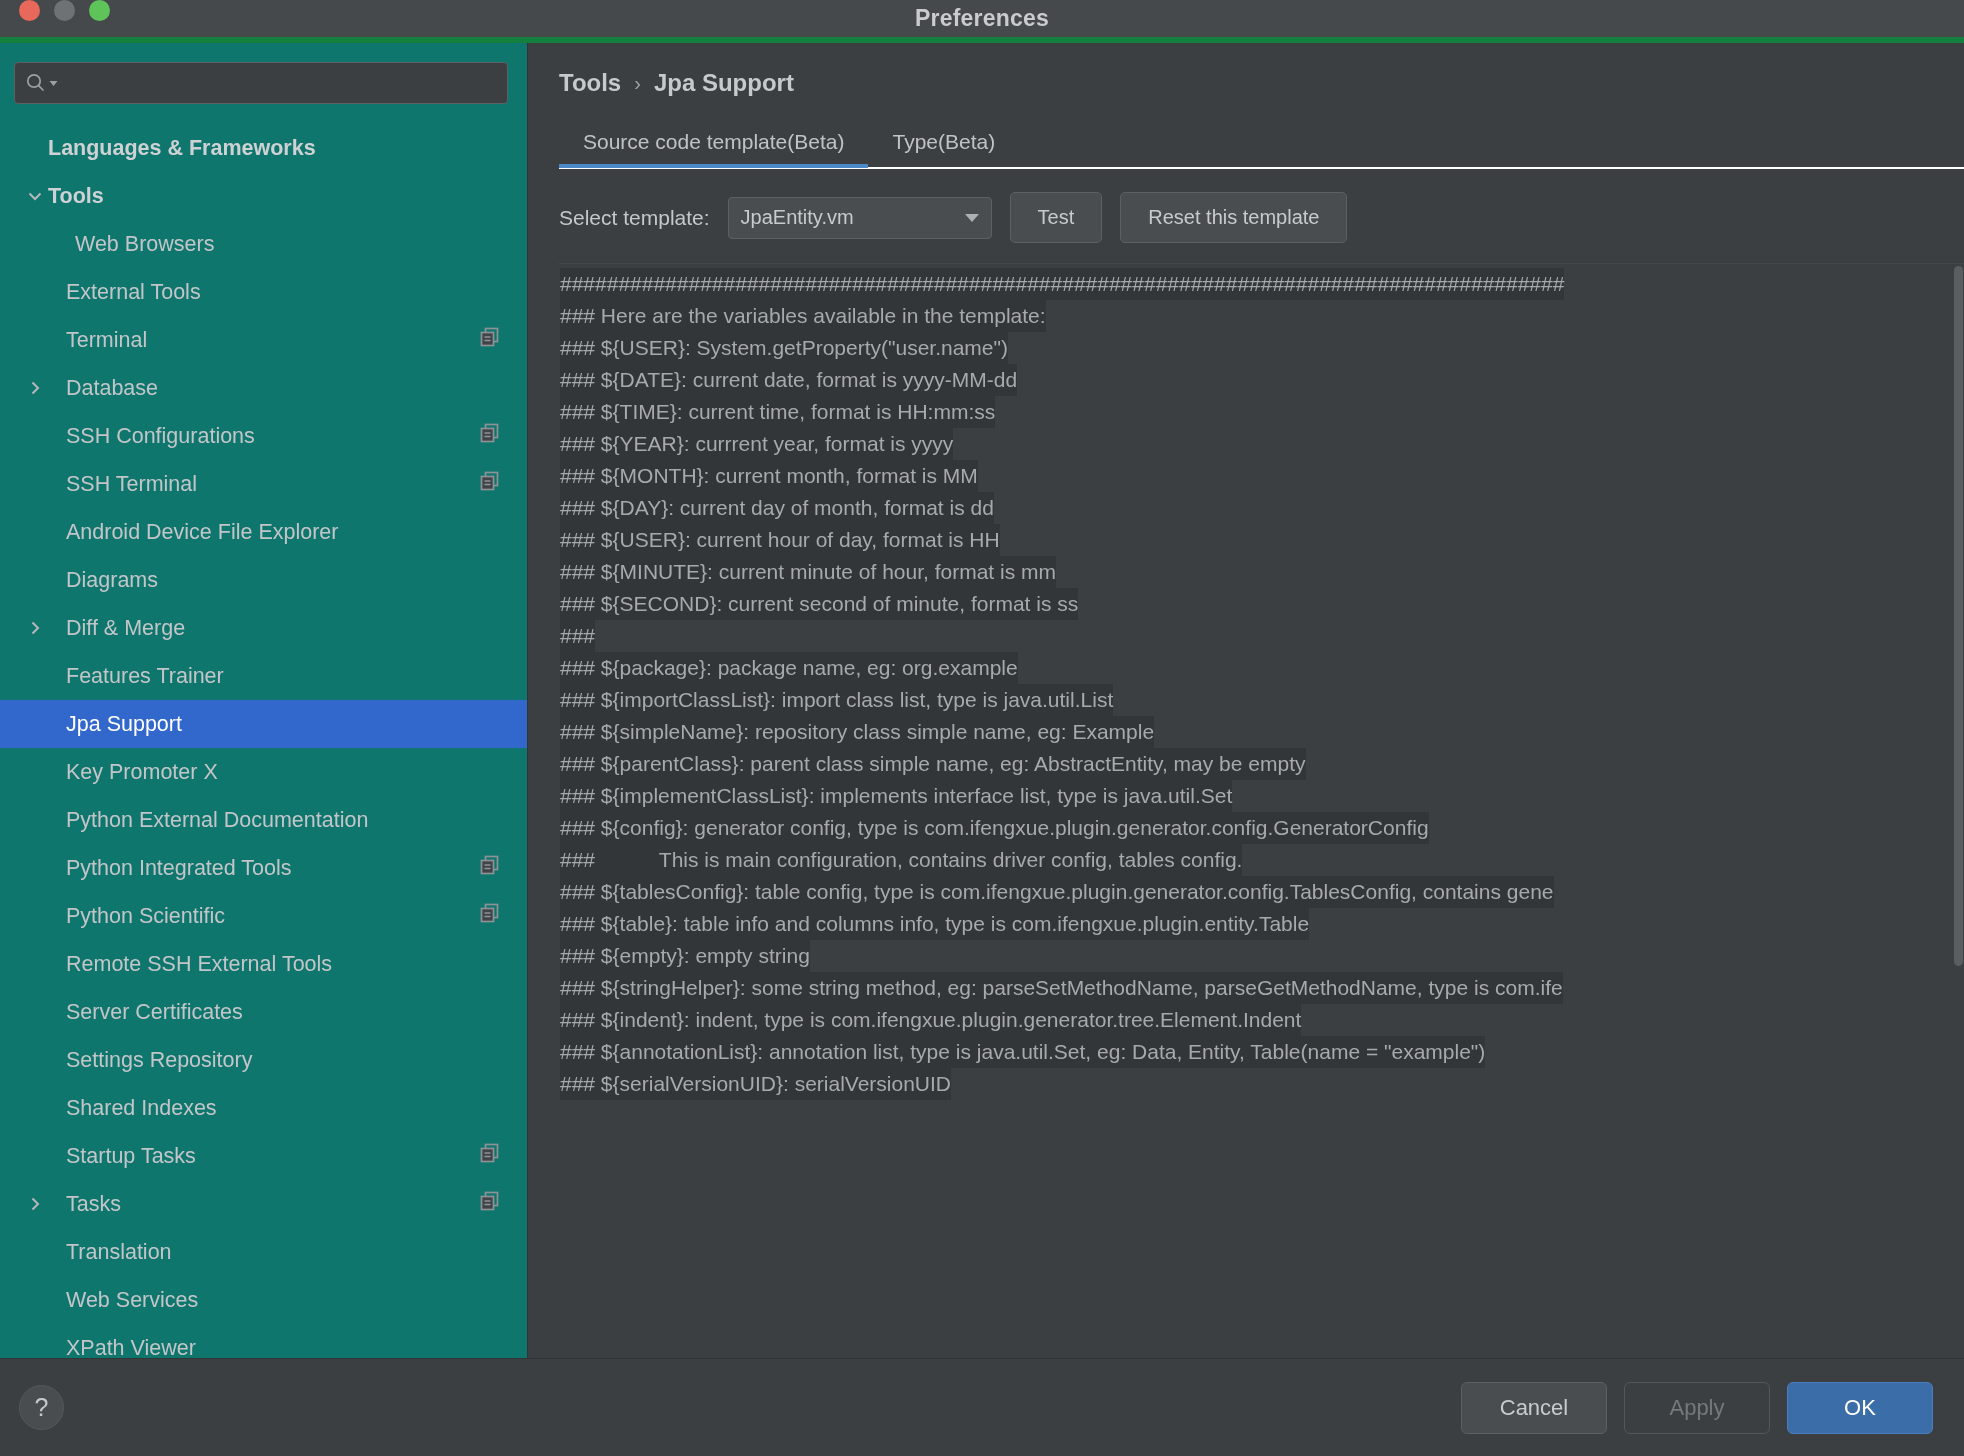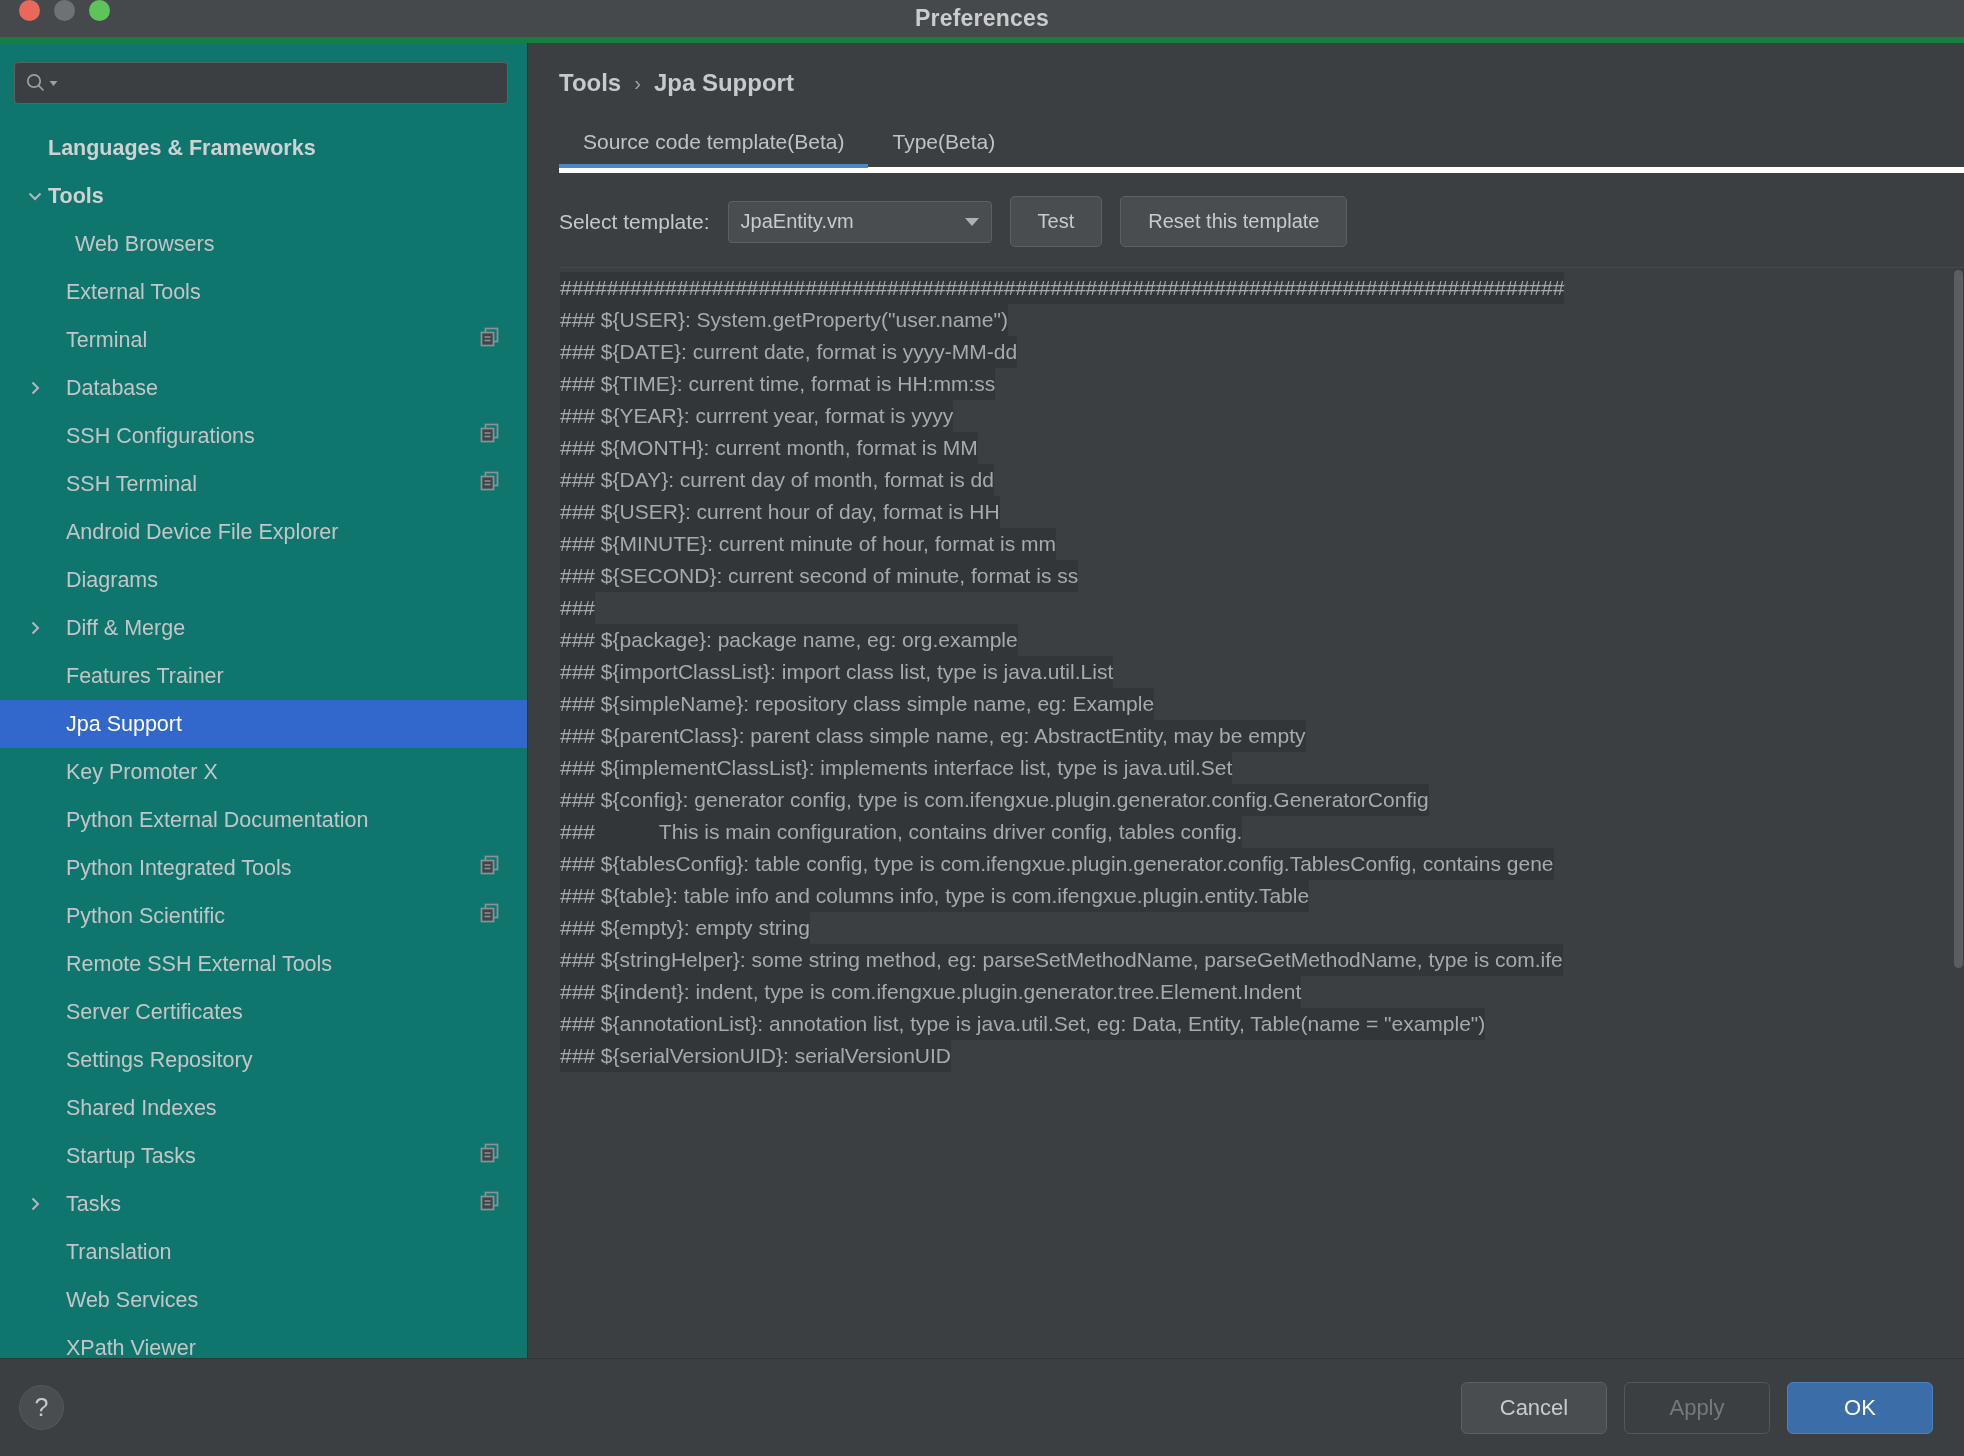--- a/index.html
+++ b/index.html
@@ -105,21 +105,21 @@
   }
   .breadcrumb {
     padding: 26px 0 0 31px;
     font-size: 24px; font-weight: bold; color: #c7cacd;
     display: flex; align-items: center; gap: 13px;
   }
   .bc-sep { color: #a0a3a6; font-weight: normal; font-size: 20px; }
 
   .tabs {
     display: flex; margin: 22px 0 0 31px;
-    border-bottom: 6px solid #ffffff;
+    border-bottom: 2px solid #ffffff;
     padding-right: 13px;
   }
   .tab {
     padding: 11px 24px 13px 24px;
     font-size: 21px; color: #c0c3c6;
     position: relative;
     cursor: default;
   }
   .tab.active::after {
     content: ""; position: absolute;
@@ -444,20 +444,21 @@
           <span class="selval">JpaEntity.vm</span>
           <span class="caret"></span>
         </div>
         <div class="btn">Test</div>
         <div class="btn">Reset this template</div>
       </div>
 
       <div class="editor-wrap">
         <div class="editor" id="editor">
             <div class="code-line"><span class="hl">######################################################################################</span></div>
+            <div class="code-line"><span class="hl">### Here are the variables available in the template:</span></div>
             <div class="code-line"><span class="hl">### ${USER}: System.getProperty("user.name")</span></div>
             <div class="code-line"><span class="hl">### ${DATE}: current date, format is yyyy-MM-dd</span></div>
             <div class="code-line"><span class="hl">### ${TIME}: current time, format is HH:mm:ss</span></div>
             <div class="code-line"><span class="hl">### ${YEAR}: currrent year, format is yyyy</span></div>
             <div class="code-line"><span class="hl">### ${MONTH}: current month, format is MM</span></div>
             <div class="code-line"><span class="hl">### ${DAY}: current day of month, format is dd</span></div>
             <div class="code-line"><span class="hl">### ${USER}: current hour of day, format is HH</span></div>
             <div class="code-line"><span class="hl">### ${MINUTE}: current minute of hour, format is mm</span></div>
             <div class="code-line"><span class="hl">### ${SECOND}: current second of minute, format is ss</span></div>
             <div class="code-line"><span class="hl">###</span></div>

